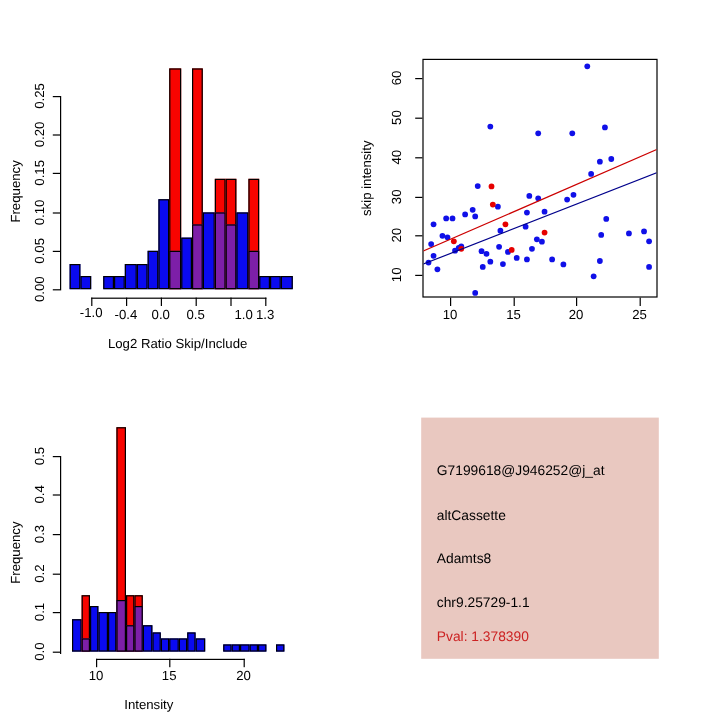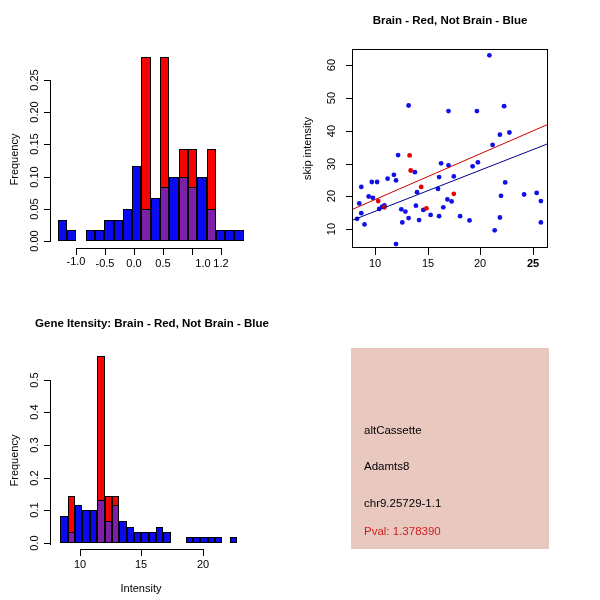--- a/index.html
+++ b/index.html
@@ -12,58 +12,59 @@
   .ticktext{position:absolute;font-size:11px;color:#000;line-height:12px;white-space:nowrap;}
   .center{text-align:center;}
   #p1-title{left:2px;top:14px;width:297px;}
   #p2-title{left:300px;top:14px;width:300px;}
   #p3-title{left:2px;top:317px;width:300px;}
   #p1-ylab{left:-26px;top:153px;width:80px;height:13px;}
   #p2-ylab{left:262px;top:142px;width:90px;height:13px;}
   #p3-ylab{left:-26px;top:454px;width:80px;height:13px;}
   #p1-xlab{left:48px;top:281px;width:200px;}
   #p2-xlab{left:350px;top:288px;width:200px;}
-  #p3-xlab{left:41px;top:582px;width:200px;}
+  #p3-xlab{left:24px;top:582px;width:200px;}
   .info-box{position:absolute;left:351px;top:348px;width:198px;height:201px;}
   .info-line{position:absolute;left:13px;font-size:11.5px;color:#000;white-space:nowrap;}
 </style>
 </head>
 <body>
 
 <div class="figure">
 
   <section class="panel">
     <div class="axis-label rot" id="p1-ylab">Frequency</div>
+    <div class="axis-label" id="p1-xlab">Log2 Ratio Skip/Include</div>
     <div class="panel" id="p1-plot">
         <div style="left: 50px; top: 80px; width: 1px; height: 162px; background: rgb(0, 0, 0); position: absolute;"></div>
         <div style="left: 44px; top: 241px; width: 6px; height: 1px; background: rgb(0, 0, 0); position: absolute;"></div>
         <div class="ticktext rot center" style="left: 16px; top: 235px; width: 36px; position: absolute;">0.00</div>
         <div style="left: 44px; top: 209px; width: 6px; height: 1px; background: rgb(0, 0, 0); position: absolute;"></div>
         <div class="ticktext rot center" style="left: 16px; top: 203px; width: 36px; position: absolute;">0.05</div>
         <div style="left: 44px; top: 177px; width: 6px; height: 1px; background: rgb(0, 0, 0); position: absolute;"></div>
         <div class="ticktext rot center" style="left: 16px; top: 171px; width: 36px; position: absolute;">0.10</div>
         <div style="left: 44px; top: 144px; width: 6px; height: 1px; background: rgb(0, 0, 0); position: absolute;"></div>
         <div class="ticktext rot center" style="left: 16px; top: 138px; width: 36px; position: absolute;">0.15</div>
         <div style="left: 44px; top: 112px; width: 6px; height: 1px; background: rgb(0, 0, 0); position: absolute;"></div>
         <div class="ticktext rot center" style="left: 16px; top: 106px; width: 36px; position: absolute;">0.20</div>
         <div style="left: 44px; top: 80px; width: 6px; height: 1px; background: rgb(0, 0, 0); position: absolute;"></div>
         <div class="ticktext rot center" style="left: 16px; top: 74px; width: 36px; position: absolute;">0.25</div>
         <div style="left: 76px; top: 248px; width: 146px; height: 1px; background: rgb(0, 0, 0); position: absolute;"></div>
         <div style="left: 76px; top: 248px; width: 1px; height: 7px; background: rgb(0, 0, 0); position: absolute;"></div>
         <div class="ticktext center" style="left: 61px; top: 255px; width: 30px; position: absolute;">-1.0</div>
         <div style="left: 105px; top: 248px; width: 1px; height: 7px; background: rgb(0, 0, 0); position: absolute;"></div>
-        <div class="ticktext center" style="left: 90px; top: 257px; width: 30px; position: absolute;">-0.5</div>
+        <div class="ticktext center" style="left: 90px; top: 257px; width: 30px; position: absolute;">-0.4</div>
         <div style="left: 134px; top: 248px; width: 1px; height: 7px; background: rgb(0, 0, 0); position: absolute;"></div>
         <div class="ticktext center" style="left: 119px; top: 257px; width: 30px; position: absolute;">0.0</div>
         <div style="left: 163px; top: 248px; width: 1px; height: 7px; background: rgb(0, 0, 0); position: absolute;"></div>
         <div class="ticktext center" style="left: 148px; top: 257px; width: 30px; position: absolute;">0.5</div>
         <div style="left: 192px; top: 248px; width: 1px; height: 7px; background: rgb(0, 0, 0); position: absolute;"></div>
         <div class="ticktext center" style="left: 188px; top: 257px; width: 30px; position: absolute;">1.0</div>
         <div style="left: 221px; top: 248px; width: 1px; height: 7px; background: rgb(0, 0, 0); position: absolute;"></div>
-        <div class="ticktext center" style="left: 206px; top: 257px; width: 30px; position: absolute;">1.2</div>
+        <div class="ticktext center" style="left: 206px; top: 257px; width: 30px; position: absolute;">1.3</div>
         <div style="left: 58px; top: 220px; width: 9px; height: 21px; background: rgb(10, 10, 240); border: 1px solid rgb(0, 0, 0); box-sizing: border-box; position: absolute;"></div>
         <div style="left: 67px; top: 230px; width: 9px; height: 11px; background: rgb(10, 10, 240); border: 1px solid rgb(0, 0, 0); box-sizing: border-box; position: absolute;"></div>
         <div style="left: 86px; top: 230px; width: 9px; height: 11px; background: rgb(10, 10, 240); border: 1px solid rgb(0, 0, 0); box-sizing: border-box; position: absolute;"></div>
         <div style="left: 95px; top: 230px; width: 9px; height: 11px; background: rgb(10, 10, 240); border: 1px solid rgb(0, 0, 0); box-sizing: border-box; position: absolute;"></div>
         <div style="left: 104px; top: 220px; width: 10px; height: 21px; background: rgb(10, 10, 240); border: 1px solid rgb(0, 0, 0); box-sizing: border-box; position: absolute;"></div>
         <div style="left: 114px; top: 220px; width: 9px; height: 21px; background: rgb(10, 10, 240); border: 1px solid rgb(0, 0, 0); box-sizing: border-box; position: absolute;"></div>
         <div style="left: 123px; top: 209px; width: 9px; height: 32px; background: rgb(10, 10, 240); border: 1px solid rgb(0, 0, 0); box-sizing: border-box; position: absolute;"></div>
         <div style="left: 132px; top: 166px; width: 9px; height: 75px; background: rgb(10, 10, 240); border: 1px solid rgb(0, 0, 0); box-sizing: border-box; position: absolute;"></div>
         <div style="left: 141px; top: 57px; width: 10px; height: 184px; background: rgb(248, 4, 0); border: 1px solid rgb(0, 0, 0); box-sizing: border-box; position: absolute;"></div>
         <div style="left: 141px; top: 209px; width: 10px; height: 32px; background: rgb(125, 31, 168); border: 1px solid rgb(0, 0, 0); box-sizing: border-box; position: absolute;"></div>
@@ -78,32 +79,31 @@
         <div style="left: 197px; top: 177px; width: 10px; height: 64px; background: rgb(10, 10, 240); border: 1px solid rgb(0, 0, 0); box-sizing: border-box; position: absolute;"></div>
         <div style="left: 207px; top: 149px; width: 9px; height: 92px; background: rgb(248, 4, 0); border: 1px solid rgb(0, 0, 0); box-sizing: border-box; position: absolute;"></div>
         <div style="left: 207px; top: 209px; width: 9px; height: 32px; background: rgb(125, 31, 168); border: 1px solid rgb(0, 0, 0); box-sizing: border-box; position: absolute;"></div>
         <div style="left: 216px; top: 230px; width: 9px; height: 11px; background: rgb(10, 10, 240); border: 1px solid rgb(0, 0, 0); box-sizing: border-box; position: absolute;"></div>
         <div style="left: 225px; top: 230px; width: 9px; height: 11px; background: rgb(10, 10, 240); border: 1px solid rgb(0, 0, 0); box-sizing: border-box; position: absolute;"></div>
         <div style="left: 234px; top: 230px; width: 10px; height: 11px; background: rgb(10, 10, 240); border: 1px solid rgb(0, 0, 0); box-sizing: border-box; position: absolute;"></div>
       </div>
   </section>
 
   <section class="panel">
-    <div class="chart-title" id="p2-title">Brain - Red, Not Brain - Blue</div>
     <div class="axis-label rot" id="p2-ylab">skip intensity</div>
     <div class="panel" id="p2-plot">
         <div style="left: 352px; top: 49px; width: 196px; height: 199px; border: 1px solid rgb(0, 0, 0); box-sizing: border-box; position: absolute;"></div>
         <div style="left: 375px; top: 248px; width: 1px; height: 7px; background: rgb(0, 0, 0); position: absolute;"></div>
         <div class="ticktext center" style="left: 360px; top: 257px; width: 30px; position: absolute;">10</div>
         <div style="left: 428px; top: 248px; width: 1px; height: 7px; background: rgb(0, 0, 0); position: absolute;"></div>
         <div class="ticktext center" style="left: 413px; top: 257px; width: 30px; position: absolute;">15</div>
         <div style="left: 480px; top: 248px; width: 1px; height: 7px; background: rgb(0, 0, 0); position: absolute;"></div>
         <div class="ticktext center" style="left: 465px; top: 257px; width: 30px; position: absolute;">20</div>
         <div style="left: 533px; top: 248px; width: 1px; height: 7px; background: rgb(0, 0, 0); position: absolute;"></div>
-        <div class="ticktext center" style="left: 518px; top: 257px; width: 30px; position: absolute; font-weight: bold;">25</div>
+        <div class="ticktext center" style="left: 518px; top: 257px; width: 30px; position: absolute;">25</div>
         <div style="left: 346px; top: 229px; width: 6px; height: 1px; background: rgb(0, 0, 0); position: absolute;"></div>
         <div class="ticktext rot center" style="left: 313px; top: 223px; width: 36px; position: absolute;">10</div>
         <div style="left: 346px; top: 196px; width: 6px; height: 1px; background: rgb(0, 0, 0); position: absolute;"></div>
         <div class="ticktext rot center" style="left: 313px; top: 190px; width: 36px; position: absolute;">20</div>
         <div style="left: 346px; top: 164px; width: 6px; height: 1px; background: rgb(0, 0, 0); position: absolute;"></div>
         <div class="ticktext rot center" style="left: 313px; top: 158px; width: 36px; position: absolute;">30</div>
         <div style="left: 346px; top: 131px; width: 6px; height: 1px; background: rgb(0, 0, 0); position: absolute;"></div>
         <div class="ticktext rot center" style="left: 313px; top: 125px; width: 36px; position: absolute;">40</div>
         <div style="left: 346px; top: 98px; width: 6px; height: 1px; background: rgb(0, 0, 0); position: absolute;"></div>
         <div class="ticktext rot center" style="left: 313px; top: 92px; width: 36px; position: absolute;">50</div>
@@ -173,21 +173,20 @@
           <circle cx="25.2" cy="151.1" r="2.4" fill="#e60000"></circle>
           <circle cx="31.4" cy="157.3" r="2.4" fill="#e60000"></circle>
           <circle cx="73.4" cy="158.3" r="2.4" fill="#e60000"></circle>
           <line x1="-1.1" y1="159.6" x2="195.3" y2="74.2" stroke="#cc0000" stroke-width="1"></line>
           <line x1="-1.1" y1="170.4" x2="195.3" y2="93.6" stroke="#00008b" stroke-width="1"></line>
         </svg>
       </div>
   </section>
 
   <section class="panel">
-    <div class="chart-title" id="p3-title">Gene Itensity: Brain - Red, Not Brain - Blue</div>
     <div class="axis-label rot" id="p3-ylab">Frequency</div>
     <div class="axis-label" id="p3-xlab">Intensity</div>
     <div class="panel" id="p3-plot">
         <div style="left: 50px; top: 380px; width: 1px; height: 165px; background: rgb(0, 0, 0); position: absolute;"></div>
         <div style="left: 44px; top: 543px; width: 6px; height: 1px; background: rgb(0, 0, 0); position: absolute;"></div>
         <div class="ticktext rot center" style="left: 16px; top: 537px; width: 36px; position: absolute;">0.0</div>
         <div style="left: 44px; top: 510px; width: 6px; height: 1px; background: rgb(0, 0, 0); position: absolute;"></div>
         <div class="ticktext rot center" style="left: 16px; top: 504px; width: 36px; position: absolute;">0.1</div>
         <div style="left: 44px; top: 478px; width: 6px; height: 1px; background: rgb(0, 0, 0); position: absolute;"></div>
         <div class="ticktext rot center" style="left: 16px; top: 472px; width: 36px; position: absolute;">0.2</div>
@@ -227,20 +226,21 @@
         <div style="left: 193px; top: 537px; width: 7px; height: 6px; background: rgb(10, 10, 240); border: 1px solid rgb(0, 0, 0); box-sizing: border-box; position: absolute;"></div>
         <div style="left: 200px; top: 537px; width: 8px; height: 6px; background: rgb(10, 10, 240); border: 1px solid rgb(0, 0, 0); box-sizing: border-box; position: absolute;"></div>
         <div style="left: 208px; top: 537px; width: 7px; height: 6px; background: rgb(10, 10, 240); border: 1px solid rgb(0, 0, 0); box-sizing: border-box; position: absolute;"></div>
         <div style="left: 215px; top: 537px; width: 7px; height: 6px; background: rgb(10, 10, 240); border: 1px solid rgb(0, 0, 0); box-sizing: border-box; position: absolute;"></div>
         <div style="left: 230px; top: 537px; width: 7px; height: 6px; background: rgb(10, 10, 240); border: 1px solid rgb(0, 0, 0); box-sizing: border-box; position: absolute;"></div>
       </div>
   </section>
 
   <section class="panel">
     <div class="info-box" id="info-box" style="background: rgb(233, 200, 192);">
+      <div class="info-line" style="top:39px">G7199618@J946252@j_at</div>
       <div class="info-line" style="top:76px">altCassette</div>
       <div class="info-line" style="top:112px">Adamts8</div>
       <div class="info-line" style="top:149px">chr9.25729-1.1</div>
       <div class="info-line" id="pval-line" style="top: 177px; color: rgb(204, 34, 34);">Pval: 1.378390</div>
     </div>
   </section>
 
 </div>
 
 </body></html>

